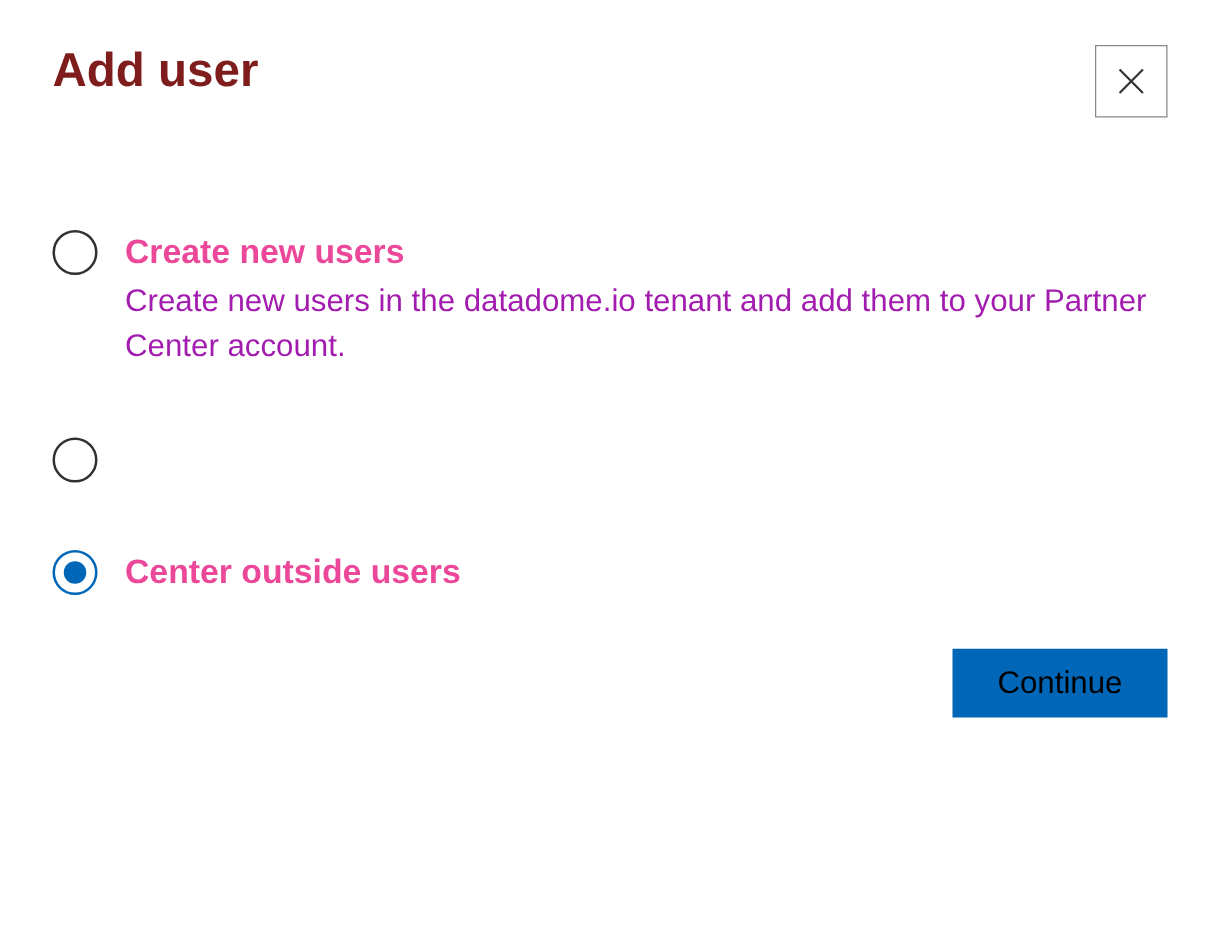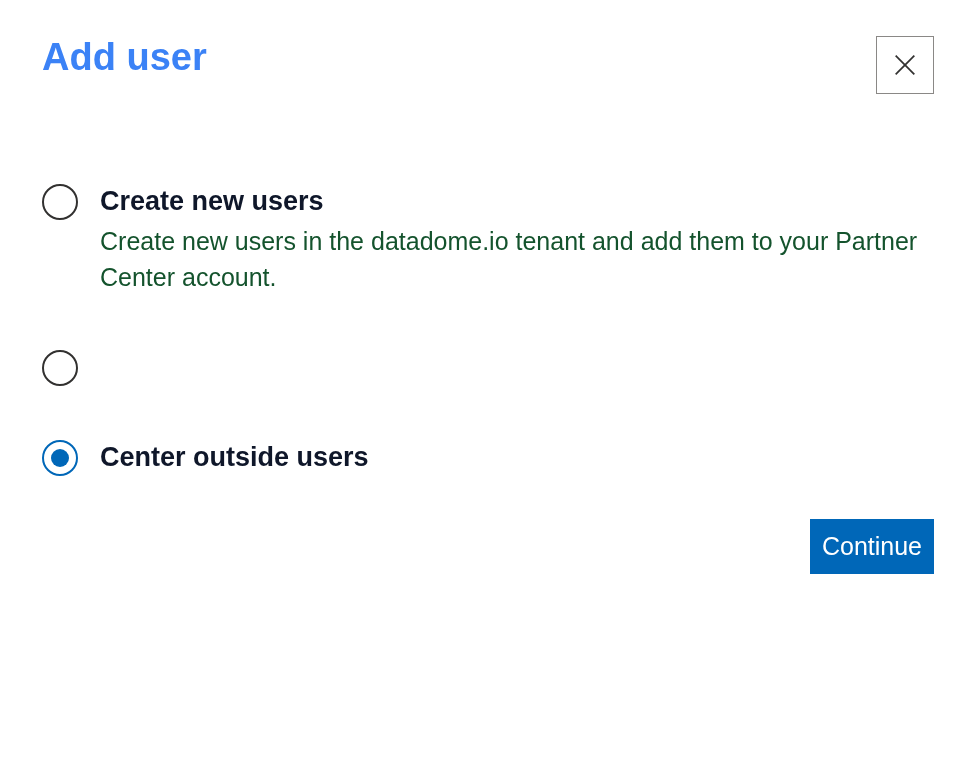--- a/index.html
+++ b/index.html
@@ -17,21 +17,21 @@
     }
     .header {
       display: flex;
       justify-content: space-between;
       align-items: flex-start;
       margin-bottom: 90px;
     }
     .title {
       font-size: 38px;
       font-weight: 700;
-      color: #3b82f6;
+      color: #7f1d1d;
     }
     .close-btn {
       width: 58px;
       height: 58px;
       border: 1px solid #8a8886;
       background: #ffffff;
       display: flex;
       align-items: center;
       justify-content: center;
       cursor: pointer;
@@ -73,42 +73,42 @@
       height: 18px;
       background: #0067b8;
       border-radius: 50%;
     }
     .option-text {
       flex: 1;
     }
     .option-title {
       font-size: 27px;
       font-weight: 700;
-      color: #0f172a;
+      color: #ec4899;
       line-height: 1.3;
       margin-bottom: 4px;
     }
     .option-desc {
       font-size: 25px;
       font-weight: 400;
-      color: #14532d;
+      color: #a21caf;
       line-height: 1.45;
     }
     .footer {
       display: flex;
       justify-content: flex-end;
       margin-top: 40px;
     }
     .continue-btn {
       background: #0067b8;
-      color: #ffffff;
+      color: #000000;
       border: none;
       font-size: 25px;
       font-weight: 400;
-      padding: 13px 12px;
+      padding: 13px 36px;
       cursor: pointer;
       font-family: inherit;
     }
   </style>
 </head>
 <body>
 
 <div class="header">
   <h1 class="title">Add user</h1>
   <button class="close-btn">

